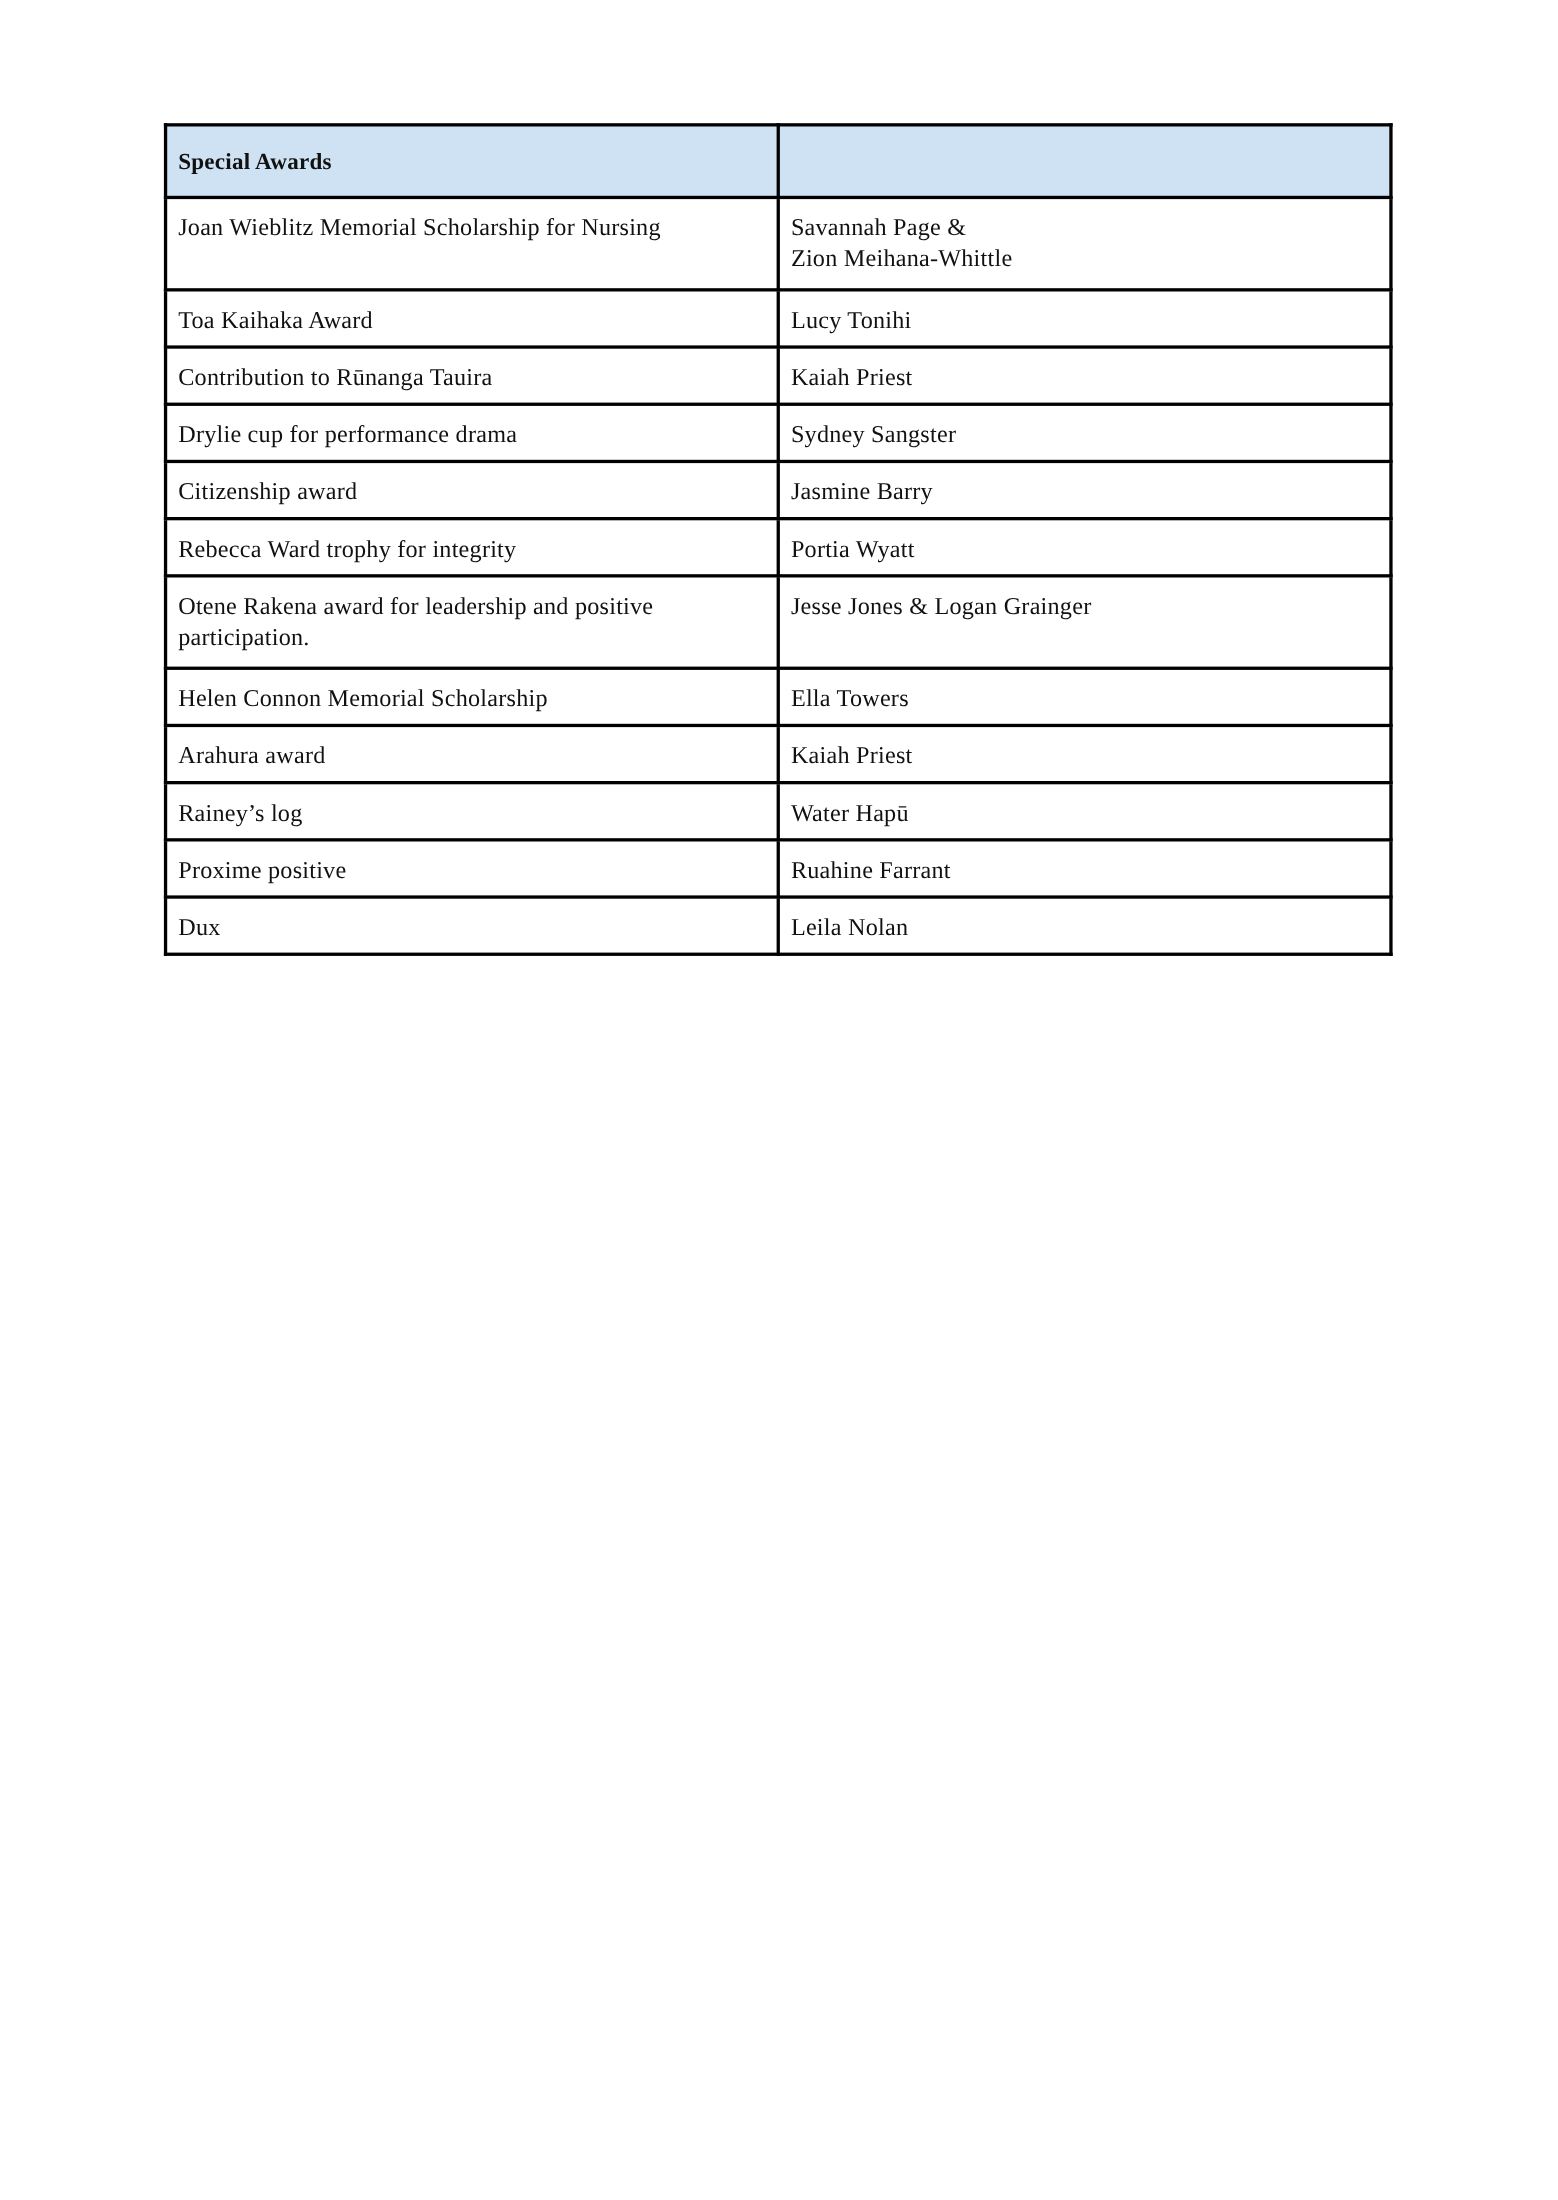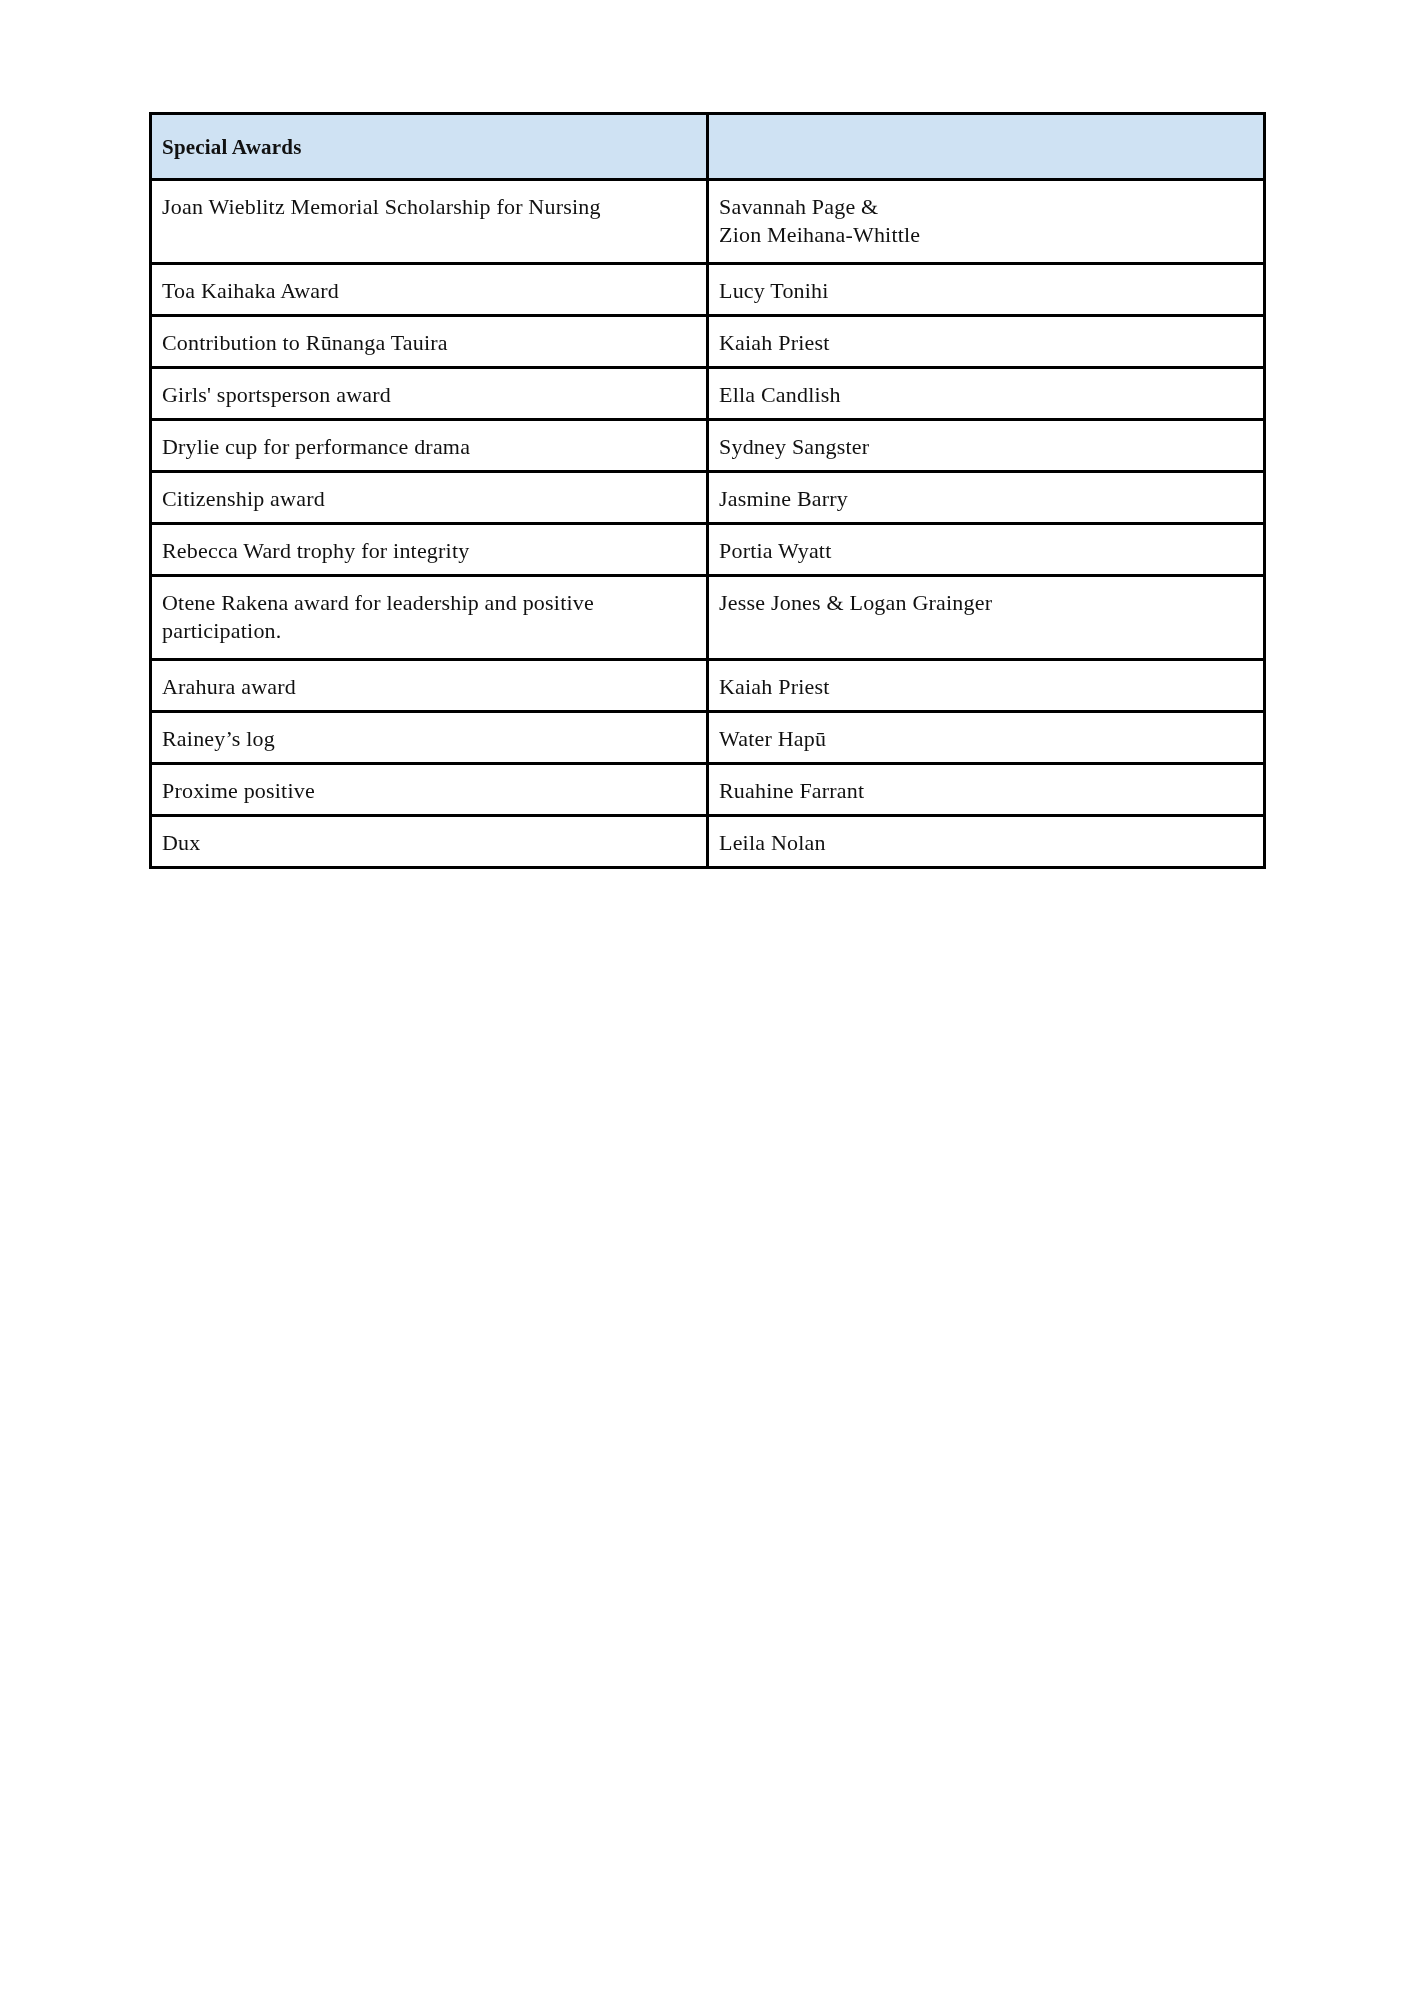--- a/index.html
+++ b/index.html
@@ -94,28 +94,20 @@
         <tr class="single">
           <td>
             <span class="cell-text">Contribution to Rūnanga Tauira</span>
           </td>
           <td>
             <span class="cell-text">Kaiah Priest</span>
           </td>
         </tr>
         <tr class="single">
           <td>
-            <span class="cell-text">Girls' sportsperson award</span>
-          </td>
-          <td>
-            <span class="cell-text">Ella Candlish</span>
-          </td>
-        </tr>
-        <tr class="single">
-          <td>
             <span class="cell-text">Drylie cup for performance drama</span>
           </td>
           <td>
             <span class="cell-text">Sydney Sangster</span>
           </td>
         </tr>
         <tr class="single">
           <td>
             <span class="cell-text">Citizenship award</span>
           </td>
@@ -130,20 +122,28 @@
           <td>
             <span class="cell-text">Portia Wyatt</span>
           </td>
         </tr>
         <tr class="double">
           <td>
             <span class="cell-text">Otene Rakena award for leadership and positive participation.</span>
           </td>
           <td>
             <span class="cell-text">Jesse Jones &amp; Logan Grainger</span>
+          </td>
+        </tr>
+        <tr class="single">
+          <td>
+            <span class="cell-text">Helen Connon Memorial Scholarship</span>
+          </td>
+          <td>
+            <span class="cell-text">Ella Towers</span>
           </td>
         </tr>
         <tr class="single">
           <td>
             <span class="cell-text">Arahura award</span>
           </td>
           <td>
             <span class="cell-text">Kaiah Priest</span>
           </td>
         </tr>

